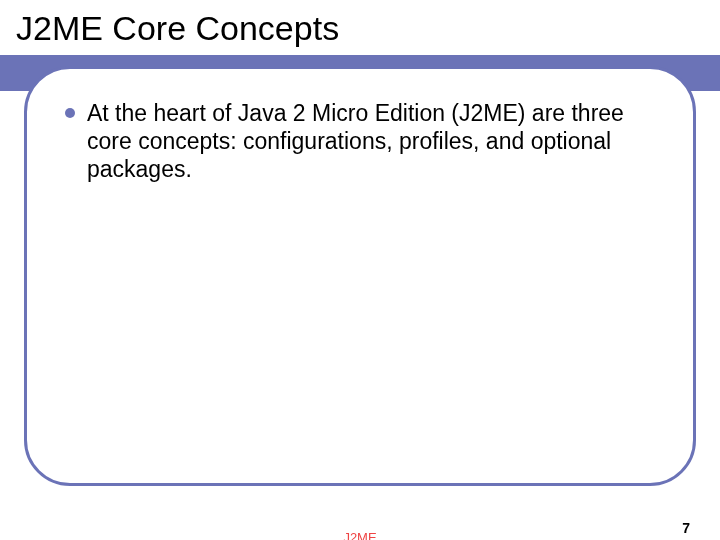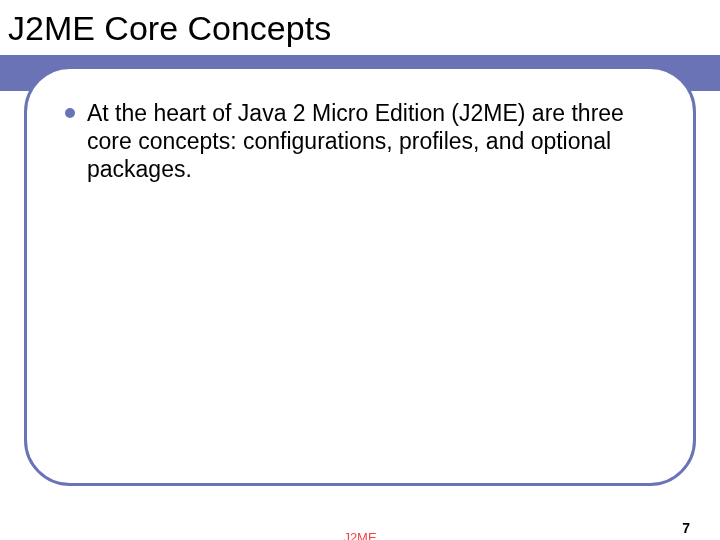--- a/index.html
+++ b/index.html
@@ -12,21 +12,21 @@
     overflow: hidden;
   }
   .title-band {
     width: 100%;
     padding: 6px 0 0 0;
   }
   .title-text {
     font-size: 34px;
     font-weight: 400;
     color: #000;
-    padding: 4px 0 8px 8px;
+    padding: 4px 0 8px 16px;
     line-height: 1.1;
   }
   .purple-bar {
     width: 100%;
     height: 36px;
     background: #6b73b7;
   }
   .content-frame {
     position: absolute;
     left: 24px;

